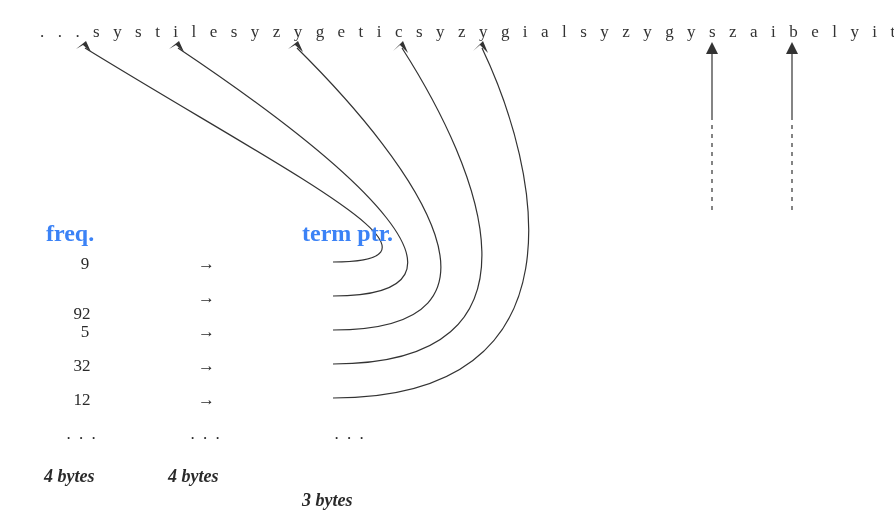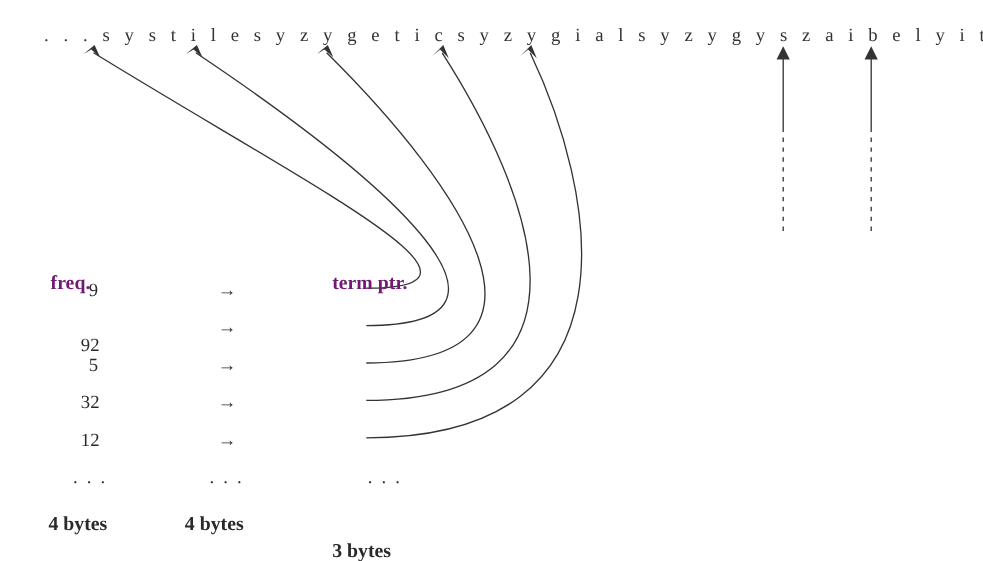--- a/index.html
+++ b/index.html
@@ -22,40 +22,40 @@
     top: 22px;
     left: 40px;
     font-size: 17px;
     letter-spacing: 4.6px;
     white-space: pre;
     color: #333;
   }
   .col-header {
     position: absolute;
     font-weight: bold;
-    font-size: 18px;
-    color: #701a75;
-    margin-top: 27px;
+    font-size: 24px;
+    color: #3b82f6;
   }
   .cell {
     position: absolute;
     font-size: 17px;
     color: #2a2a2a;
     text-align: center;
   }
   .arrow-glyph {
     position: absolute;
     font-size: 17px;
     color: #2a2a2a;
   }
   .footer-label {
     position: absolute;
     font-weight: bold;
     font-size: 18px;
     color: #2a2a2a;
+    font-style: italic;
   }
   svg {
     position: absolute;
     top: 0;
     left: 0;
     width: 894px;
     height: 510px;
     pointer-events: none;
   }
   path.curve {

